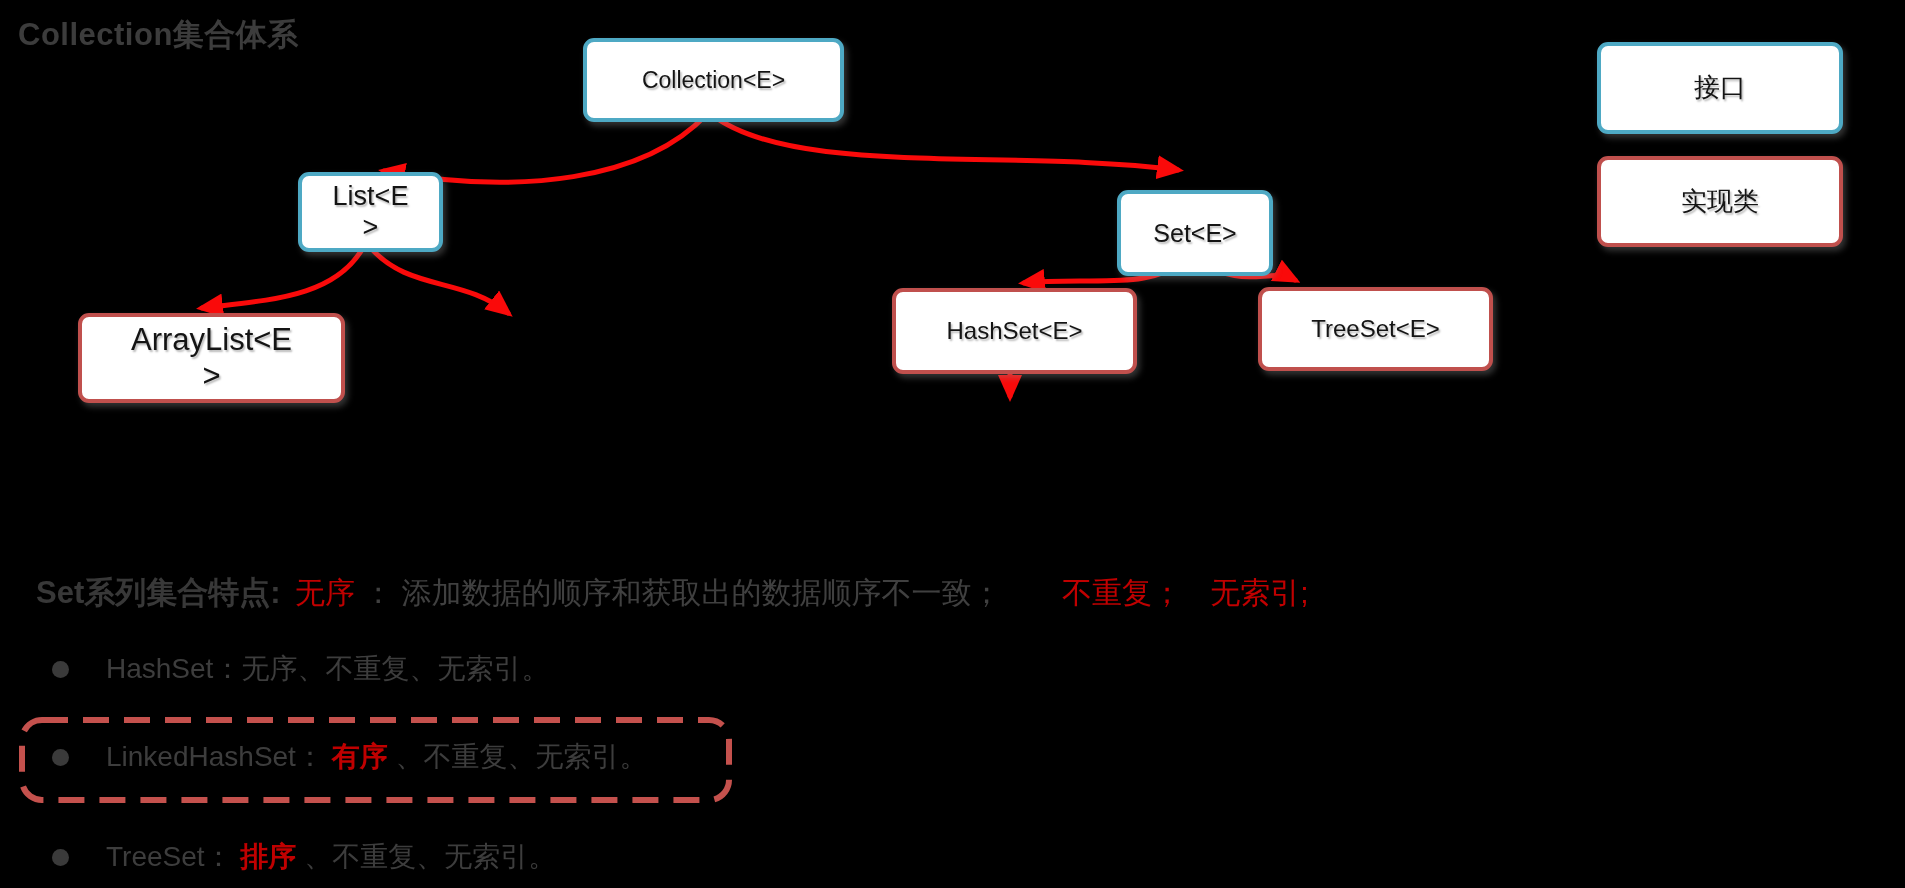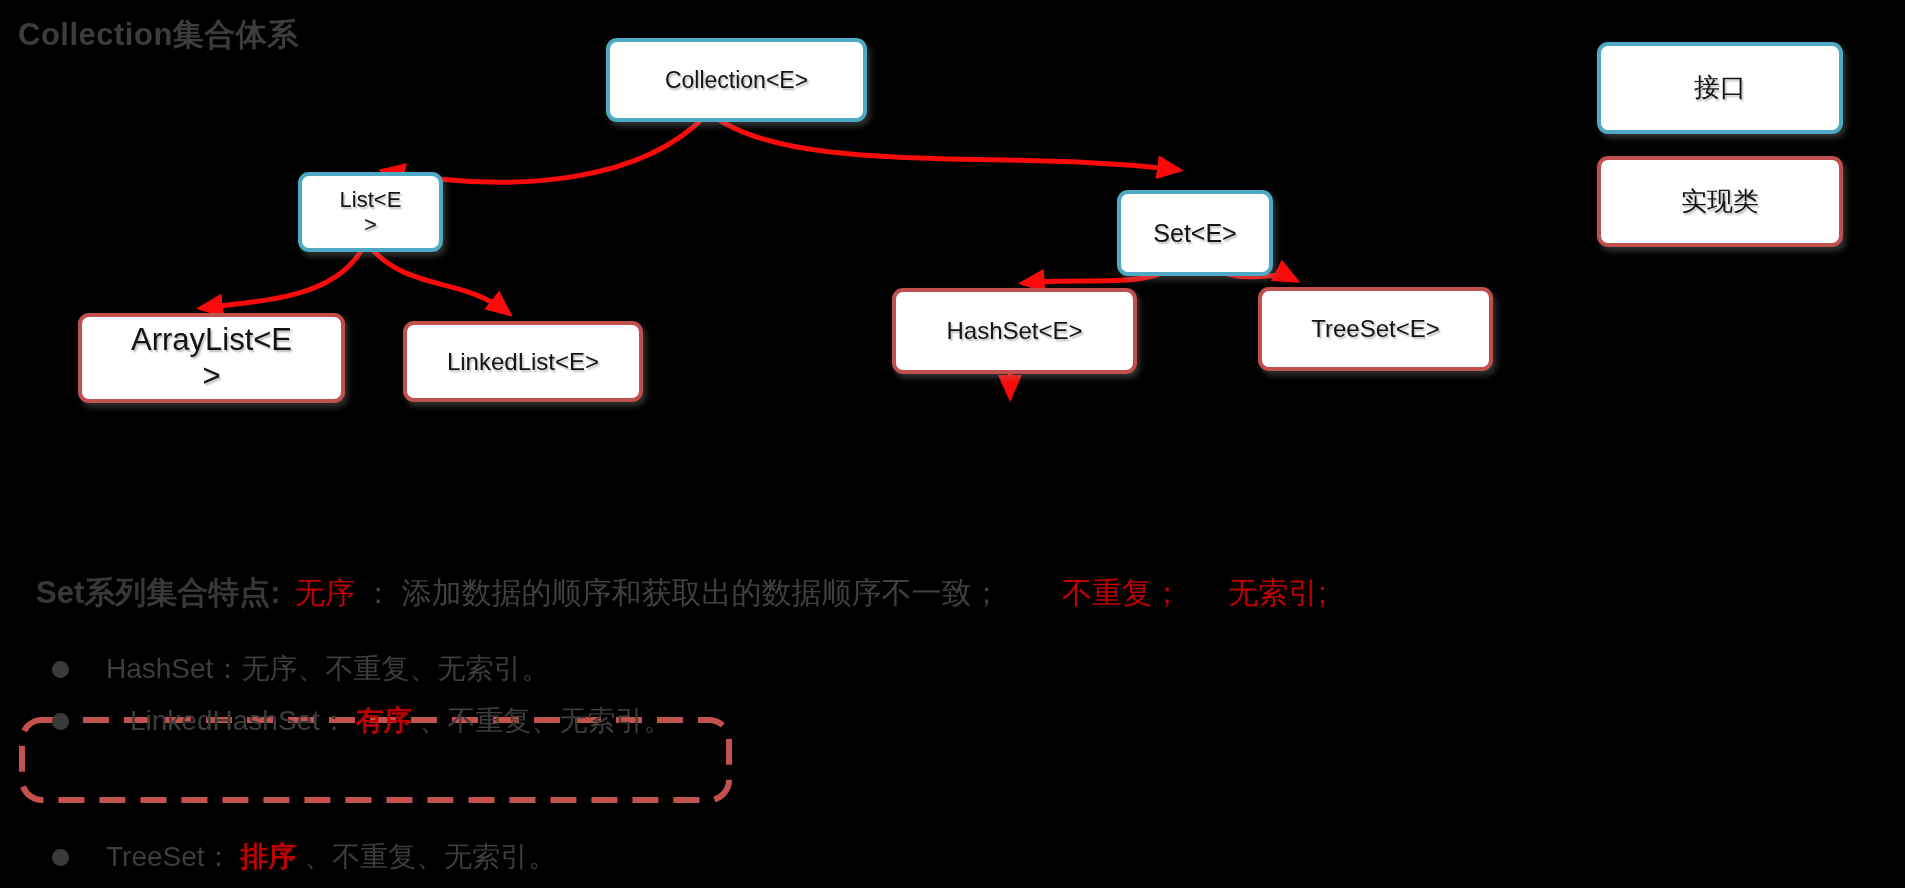--- a/index.html
+++ b/index.html
@@ -13,49 +13,49 @@
   }
   .arrows{position:absolute;left:0;top:0;z-index:1;}
   .node{
     position:absolute;z-index:2;background:#fff;border-radius:11px;
     display:flex;align-items:center;justify-content:center;text-align:center;
     color:#141414;box-shadow:3px 4px 6px rgba(150,150,150,.35);
     text-shadow:1.5px 2px 2px rgba(0,0,0,.28);line-height:1.15;
   }
   .b-interface{border:4px solid #4EA9C4;}
   .b-class{border:4px solid #C0504D;}
-  .n-collection{left:583px;top:38px;width:253px;height:76px;font-size:23px;margin-left:23px;}
-  .n-list{left:298px;top:172px;width:137px;height:72px;font-size:22px;}
+  .n-collection{left:583px;top:38px;width:253px;height:76px;font-size:23px;}
+  .n-list{left:298px;top:172px;width:137px;height:72px;font-size:27px;}
   .n-set{left:1117px;top:178px;width:148px;height:78px;font-size:25px;margin-top:12px;}
   .n-arraylist{left:78px;top:313px;width:259px;height:82px;font-size:31px;}
   .n-linkedlist{left:403px;top:321px;width:232px;height:73px;font-size:24px;}
   .n-hashset{left:892px;top:288px;width:237px;height:78px;font-size:24px;}
   .n-treeset{left:1258px;top:287px;width:227px;height:76px;font-size:24px;}
   .n-linkedhashset{left:848px;top:405px;width:324px;height:82px;font-size:25px;}
   .n-leg-int{left:1597px;top:42px;width:238px;height:84px;font-size:26px;}
   .n-leg-cls{left:1597px;top:156px;width:238px;height:83px;font-size:26px;}
   .notes-heading{
     position:absolute;left:36px;top:572px;font-size:30px;color:#404040;
     white-space:nowrap;z-index:2;
   }
   .h-bold{font-weight:bold;color:#383838;font-size:31px;}
   .red{color:#C00000;}
   .redbold{color:#C00000;font-weight:bold;}
   .gap-lg{margin-left:52px;}
-  .gap-md{margin-left:38px;}
+  .gap-md{margin-left:20px;}
   .gap-sm{margin-left:6px;}
   .bullet-row{
     position:absolute;left:52px;display:flex;align-items:center;z-index:3;
     font-size:28px;color:#3d3d3d;white-space:nowrap;
   }
   .bullet-dot{
     width:17px;height:17px;border-radius:50%;background:#3a3a3a;
     margin-right:37px;flex:0 0 auto;
   }
-  .br1{top:650px;} .br2{top:702px;gap:24px;} .br3{top:838px;}
+  .br1{top:650px;} .br2{top:738px;} .br3{top:838px;}
   .dash-box{position:absolute;left:18px;top:716px;z-index:2;}
 </style>
 </head>
 <body>
 
 <div class="canvas">
 
   <div class="title">Collection集合体系</div>
 
   <svg class="arrows" width="1905" height="888" viewBox="0 0 1905 888">
@@ -79,23 +79,20 @@
     <span>Collection&lt;E&gt;</span>
   </div>
   <div class="node b-interface n-list">
     <span>List&lt;E<br>&gt;</span>
   </div>
   <div class="node b-interface n-set">
     <span>Set&lt;E&gt;</span>
   </div>
   <div class="node b-class n-arraylist">
     <span>ArrayList&lt;E<br>&gt;</span>
-  </div>
-  <div class="node b-class n-linkedlist">
-    <span>LinkedList&lt;E&gt;</span>
   </div>
   <div class="node b-class n-hashset">
     <span>HashSet&lt;E&gt;</span>
   </div>
   <div class="node b-class n-treeset">
     <span>TreeSet&lt;E&gt;</span>
   </div>
 
   <div class="node b-interface n-leg-int">
     <span>接口</span>

